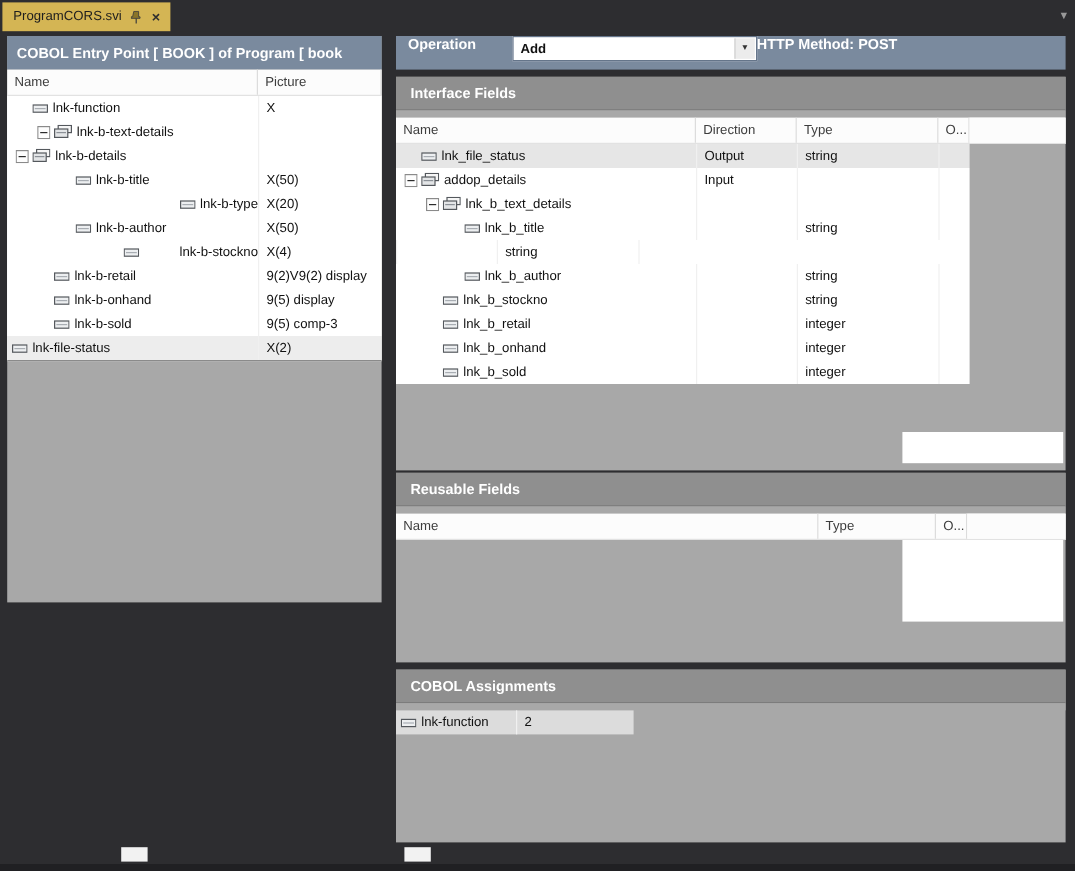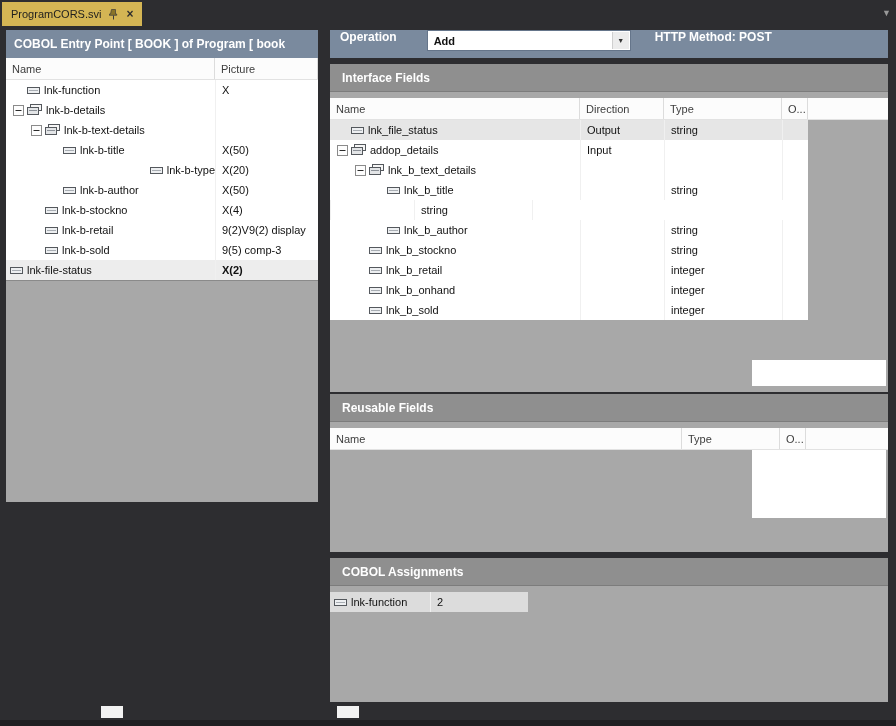--- a/index.html
+++ b/index.html
@@ -32,21 +32,21 @@
 .row-sel-ca{background:#dcdcdc}
 .row-sel-left{background:#ededed}
 .left-rows{border-bottom:1px solid #8a8a8a;background:#fff}
 
 .right-panel{position:absolute;left:330px;top:30px;width:558px;height:672px}
 .op-bar{position:absolute;left:0;top:0;width:558px;height:28px;display:flex;align-items:flex-start}
 .op-label{margin-left:10px}
 .combo{margin-left:30px;width:204px;height:21px;background:#fff;border:1px solid #65758a;position:relative;display:flex;align-items:center;cursor:pointer}
 .combo-text{margin-left:6px;font-size:11px;font-weight:bold;color:#111}
 .combo-btn{position:absolute;right:1px;top:1px;bottom:1px;width:17px;background:#ececec;border-left:1px solid #cfcfcf;display:flex;align-items:center;justify-content:center;font-size:7px;color:#333}
-.http-method{margin-left:24px}
+.http-method{}
 .section{position:absolute;left:0;width:558px;background:#a8a8a8}
 .sec-head{height:28px;background:#8f8f8f;border-bottom:1px solid #7c7c7c;display:flex;align-items:center;padding-left:12px;color:#fff;font-weight:bold;font-size:12px}
 .sec-gap{height:6px;background:#a8a8a8}
 .if-section{top:34px;height:328px}
 .rf-section{top:364px;height:158px}
 .ca-section{top:528px;height:144px}
 .rows-wrap{background:transparent}
 .white-box{position:absolute;left:422px;width:134px;background:#fff}
 
 .bottom-edge{position:absolute;left:0;top:720px;width:896px;height:6px;background:#202023}
@@ -87,60 +87,60 @@
               <rect x="0.5" y="1.5" width="12" height="6" fill="#edeff1" stroke="#54585d"></rect>
               <rect x="2" y="4" width="9" height="1" fill="#a8adb3"></rect>
             </svg>
           </span>
           <span class="tlabel">lnk-function</span>
         </div>
         <div class="tcell plain" style="width: 103px;">X</div>
       </div>
       <div class="trow">
         <div class="tcell name-cell" style="width: 209px;">
+          <span class="indent" style="width: 24px;"></span>
+          <span class="expslot">
+            <svg width="11" height="11" viewBox="0 0 11 11">
+              <rect x="0.5" y="0.5" width="10" height="10" fill="#fdfdfd" stroke="#8a8a8a"></rect>
+              <rect x="2.5" y="5" width="6" height="1" fill="#2b2b2b"></rect>
+            </svg>
+          </span>
+          <span class="ticon">
+            <svg width="15" height="12" viewBox="0 0 15 12">
+              <rect x="3.5" y="0.5" width="11" height="6" fill="#f6f6f6" stroke="#54585d"></rect>
+              <rect x="0.5" y="3.5" width="11" height="7" fill="#e3e5e7" stroke="#54585d"></rect>
+              <rect x="2" y="6" width="8" height="1" fill="#8b9097"></rect>
+            </svg>
+          </span>
+          <span class="tlabel">lnk-b-text-details</span>
+        </div>
+        <div class="tcell plain" style="width: 103px;"></div>
+      </div>
+      <div class="trow">
+        <div class="tcell name-cell" style="width: 209px;">
           <span class="indent" style="width: 6px;"></span>
           <span class="expslot">
             <svg width="11" height="11" viewBox="0 0 11 11">
               <rect x="0.5" y="0.5" width="10" height="10" fill="#fdfdfd" stroke="#8a8a8a"></rect>
               <rect x="2.5" y="5" width="6" height="1" fill="#2b2b2b"></rect>
             </svg>
           </span>
           <span class="ticon">
             <svg width="15" height="12" viewBox="0 0 15 12">
               <rect x="3.5" y="0.5" width="11" height="6" fill="#f6f6f6" stroke="#54585d"></rect>
               <rect x="0.5" y="3.5" width="11" height="7" fill="#e3e5e7" stroke="#54585d"></rect>
               <rect x="2" y="6" width="8" height="1" fill="#8b9097"></rect>
             </svg>
           </span>
           <span class="tlabel">lnk-b-details</span>
         </div>
         <div class="tcell plain" style="width: 103px;"></div>
       </div>
       <div class="trow">
         <div class="tcell name-cell" style="width: 209px;">
-          <span class="indent" style="width: 24px;"></span>
-          <span class="expslot">
-            <svg width="11" height="11" viewBox="0 0 11 11">
-              <rect x="0.5" y="0.5" width="10" height="10" fill="#fdfdfd" stroke="#8a8a8a"></rect>
-              <rect x="2.5" y="5" width="6" height="1" fill="#2b2b2b"></rect>
-            </svg>
-          </span>
-          <span class="ticon">
-            <svg width="15" height="12" viewBox="0 0 15 12">
-              <rect x="3.5" y="0.5" width="11" height="6" fill="#f6f6f6" stroke="#54585d"></rect>
-              <rect x="0.5" y="3.5" width="11" height="7" fill="#e3e5e7" stroke="#54585d"></rect>
-              <rect x="2" y="6" width="8" height="1" fill="#8b9097"></rect>
-            </svg>
-          </span>
-          <span class="tlabel">lnk-b-text-details</span>
-        </div>
-        <div class="tcell plain" style="width: 103px;"></div>
-      </div>
-      <div class="trow">
-        <div class="tcell name-cell" style="width: 209px;">
           <span class="indent" style="width: 42px;"></span>
           <span class="expslot"></span>
           <span class="ticon">
             <svg width="13" height="9" viewBox="0 0 13 9">
               <rect x="0.5" y="1.5" width="12" height="6" fill="#edeff1" stroke="#54585d"></rect>
               <rect x="2" y="4" width="9" height="1" fill="#a8adb3"></rect>
             </svg>
           </span>
           <span class="tlabel">lnk-b-title</span>
         </div>
@@ -168,21 +168,21 @@
             <svg width="13" height="9" viewBox="0 0 13 9">
               <rect x="0.5" y="1.5" width="12" height="6" fill="#edeff1" stroke="#54585d"></rect>
               <rect x="2" y="4" width="9" height="1" fill="#a8adb3"></rect>
             </svg>
           </span>
           <span class="tlabel">lnk-b-author</span>
         </div>
         <div class="tcell plain" style="width: 103px;">X(50)</div>
       </div>
       <div class="trow">
-        <div class="tcell name-cell" style="width: 209px;">
+        <div class="tcell name-cell" style="width: 209px; justify-content: space-between;">
           <span class="indent" style="width: 24px;"></span>
           <span class="expslot"></span>
           <span class="ticon">
             <svg width="13" height="9" viewBox="0 0 13 9">
               <rect x="0.5" y="1.5" width="12" height="6" fill="#edeff1" stroke="#54585d"></rect>
               <rect x="2" y="4" width="9" height="1" fill="#a8adb3"></rect>
             </svg>
           </span>
           <span class="tlabel">lnk-b-stockno</span>
         </div>
@@ -205,36 +205,50 @@
       <div class="trow">
         <div class="tcell name-cell" style="width: 209px;">
           <span class="indent" style="width: 24px;"></span>
           <span class="expslot"></span>
           <span class="ticon">
             <svg width="13" height="9" viewBox="0 0 13 9">
               <rect x="0.5" y="1.5" width="12" height="6" fill="#edeff1" stroke="#54585d"></rect>
               <rect x="2" y="4" width="9" height="1" fill="#a8adb3"></rect>
             </svg>
           </span>
+          <span class="tlabel">lnk-b-onhand</span>
+        </div>
+        <div class="tcell plain" style="width: 103px;">9(5) display</div>
+      </div>
+      <div class="trow">
+        <div class="tcell name-cell" style="width: 209px;">
+          <span class="indent" style="width: 24px;"></span>
+          <span class="expslot"></span>
+          <span class="ticon">
+            <svg width="13" height="9" viewBox="0 0 13 9">
+              <rect x="0.5" y="1.5" width="12" height="6" fill="#edeff1" stroke="#54585d"></rect>
+              <rect x="2" y="4" width="9" height="1" fill="#a8adb3"></rect>
+            </svg>
+          </span>
           <span class="tlabel">lnk-b-sold</span>
         </div>
         <div class="tcell plain" style="width: 103px;">9(5) comp-3</div>
       </div>
       <div class="trow row-sel-left">
         <div class="tcell name-cell" style="width: 209px;">
           <span class="indent" style="width: 2px;"></span>
           <span class="ticon">
             <svg width="13" height="9" viewBox="0 0 13 9">
               <rect x="0.5" y="1.5" width="12" height="6" fill="#edeff1" stroke="#54585d"></rect>
               <rect x="2" y="4" width="9" height="1" fill="#a8adb3"></rect>
             </svg>
           </span>
           <span class="tlabel">lnk-file-status</span>
         </div>
-        <div class="tcell plain" style="width: 103px; font-weight: bold;">X(2)</div>
+        <div class="tcell plain" style="width: 103px;">X(2)</div>
       </div>
     </div>
 </div>
 
 <div class="right-panel">
 
   <div class="op-bar blue-bar">
     <span class="op-label">Operation</span>
     <div class="combo">
       <span class="combo-text">Add</span>

